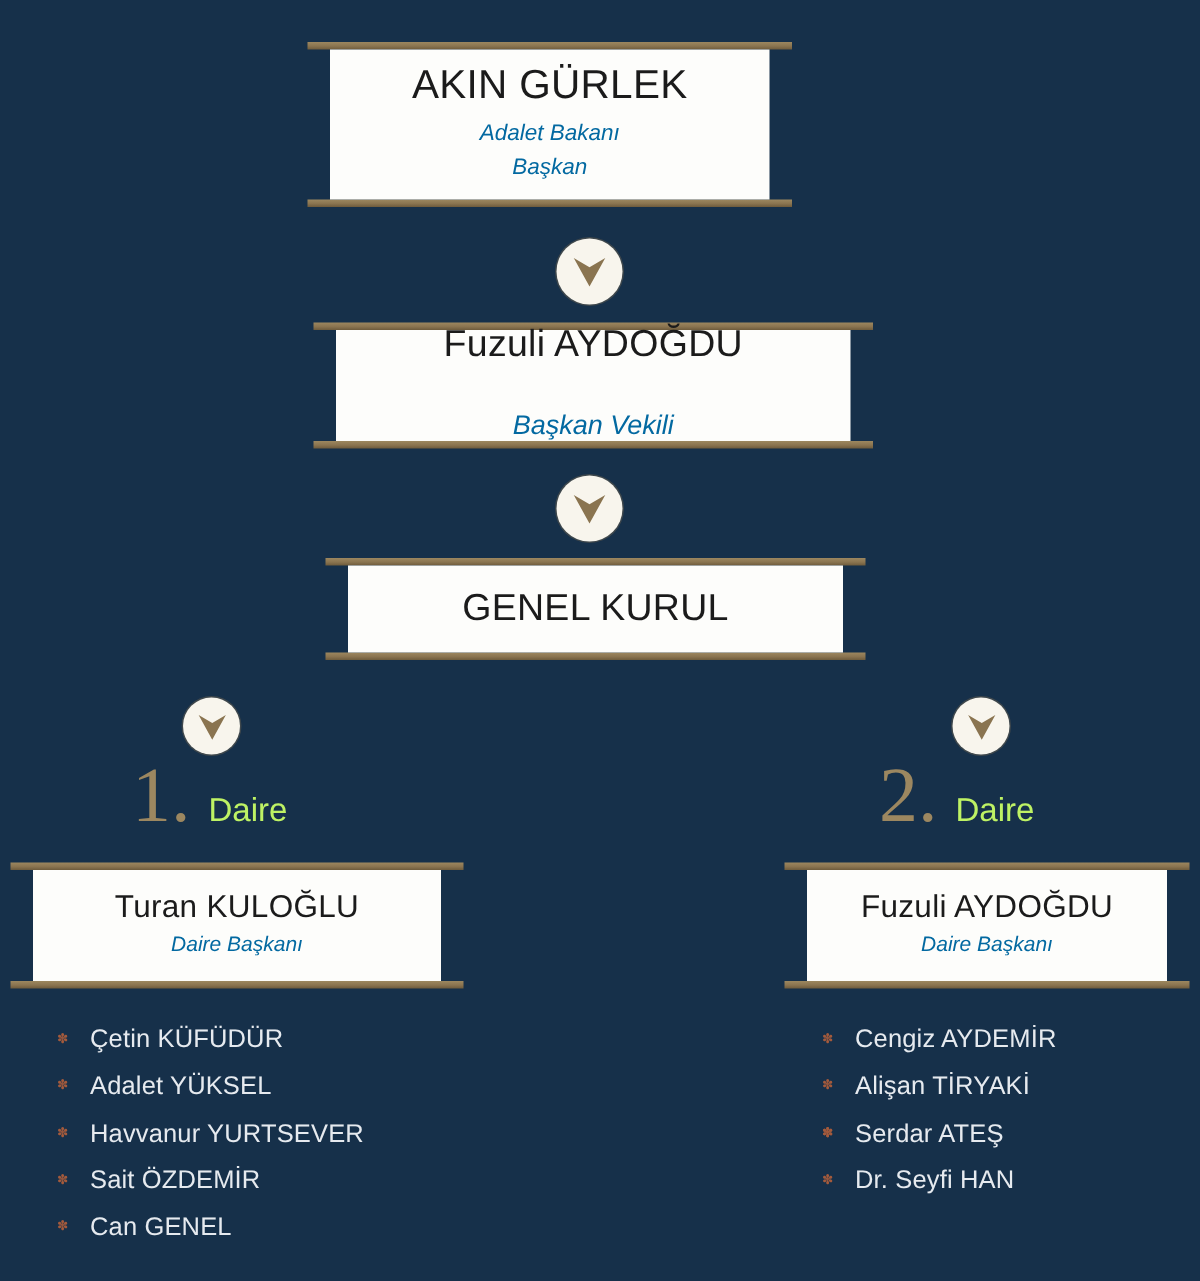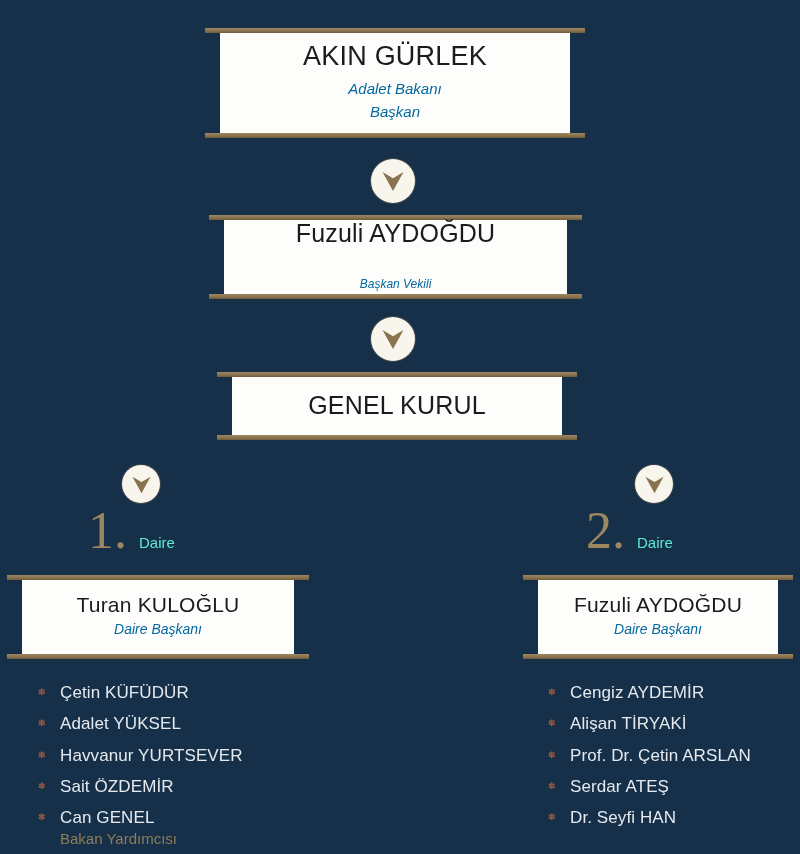--- a/index.html
+++ b/index.html
@@ -49,27 +49,27 @@
     text-align: center;
   }
   .card .sub {
     color: #0369a1;
     font-style: italic;
     text-align: right;
     line-height: 1.55;
   }
 
   
-  #card-minister        { left: 220px; top: 28px;  width: 350px; height: 110px; border-radius: 26px; }
+  #card-minister        { left: 220px; top: 28px;  width: 293px; height: 110px; border-radius: 26px; }
   #card-minister .name  { font-size: 27px; margin-bottom: 5px; }
   #card-minister .sub   { font-size: 15px; }
 
   #card-deputy          { left: 224px; top: 215px; width: 343px; height: 84px; }
   #card-deputy .name    { font-size: 25px; margin-bottom: 3px; }
-  #card-deputy .sub     { font-size: 12px; margin-top: 24px; }
+  #card-deputy .sub     { font-size: 18px; margin-top: 24px; }
 
   #card-general         { left: 232px; top: 372px; width: 330px; height: 68px; }
   #card-general .name   { font-size: 25px; }
 
   #card-dept1           { left: 22px;  top: 575px; width: 272px; height: 84px; }
   #card-dept1 .name     { font-size: 21px; margin-bottom: 3px; }
   #card-dept1 .sub      { font-size: 14px; }
 
   #card-dept2           { left: 538px; top: 575px; width: 240px; height: 84px; }
   #card-dept2 .name     { font-size: 21px; margin-bottom: 3px; }
@@ -99,23 +99,23 @@
     color: #9c8760;
   }
   .daire .num {
     font-family: "Liberation Serif", serif;
     font-size: 52px;
     line-height: 1;
     color: #9c8760;
     font-weight: 400;
   }
   .daire .word {
-    font-size: 15px;
+    font-size: 22px;
     margin-left: 12px;
-    color: #5eead4;
+    color: #bef264;
   }
   #daire-1 { left: 88px;  top: 505px; }
   #daire-2 { left: 586px; top: 505px; }
 
   
   .members {
     position: absolute;
     list-style: none;
     margin: 0;
     padding: 0;
@@ -248,36 +248,34 @@
     <span class="bullet">✽</span>
     <span class="mname">Havvanur YURTSEVER</span>
   </li>
   <li>
     <span class="bullet">✽</span>
     <span class="mname">Sait ÖZDEMİR</span>
   </li>
   <li>
     <span class="bullet">✽</span>
     <span class="mname">Can GENEL</span>
-    <span class="msub">Bakan Yardımcısı</span>
   </li>
 </ul>
 
 <ul class="members" id="members-2">
   <li>
     <span class="bullet">✽</span>
     <span class="mname">Cengiz AYDEMİR</span>
   </li>
   <li>
     <span class="bullet">✽</span>
     <span class="mname">Alişan TİRYAKİ</span>
   </li>
   <li>
     <span class="bullet">✽</span>
-    <span class="mname">Prof. Dr. Çetin ARSLAN</span>
   </li>
   <li>
     <span class="bullet">✽</span>
     <span class="mname">Serdar ATEŞ</span>
   </li>
   <li>
     <span class="bullet">✽</span>
     <span class="mname">Dr. Seyfi HAN</span>
   </li>
 </ul>

